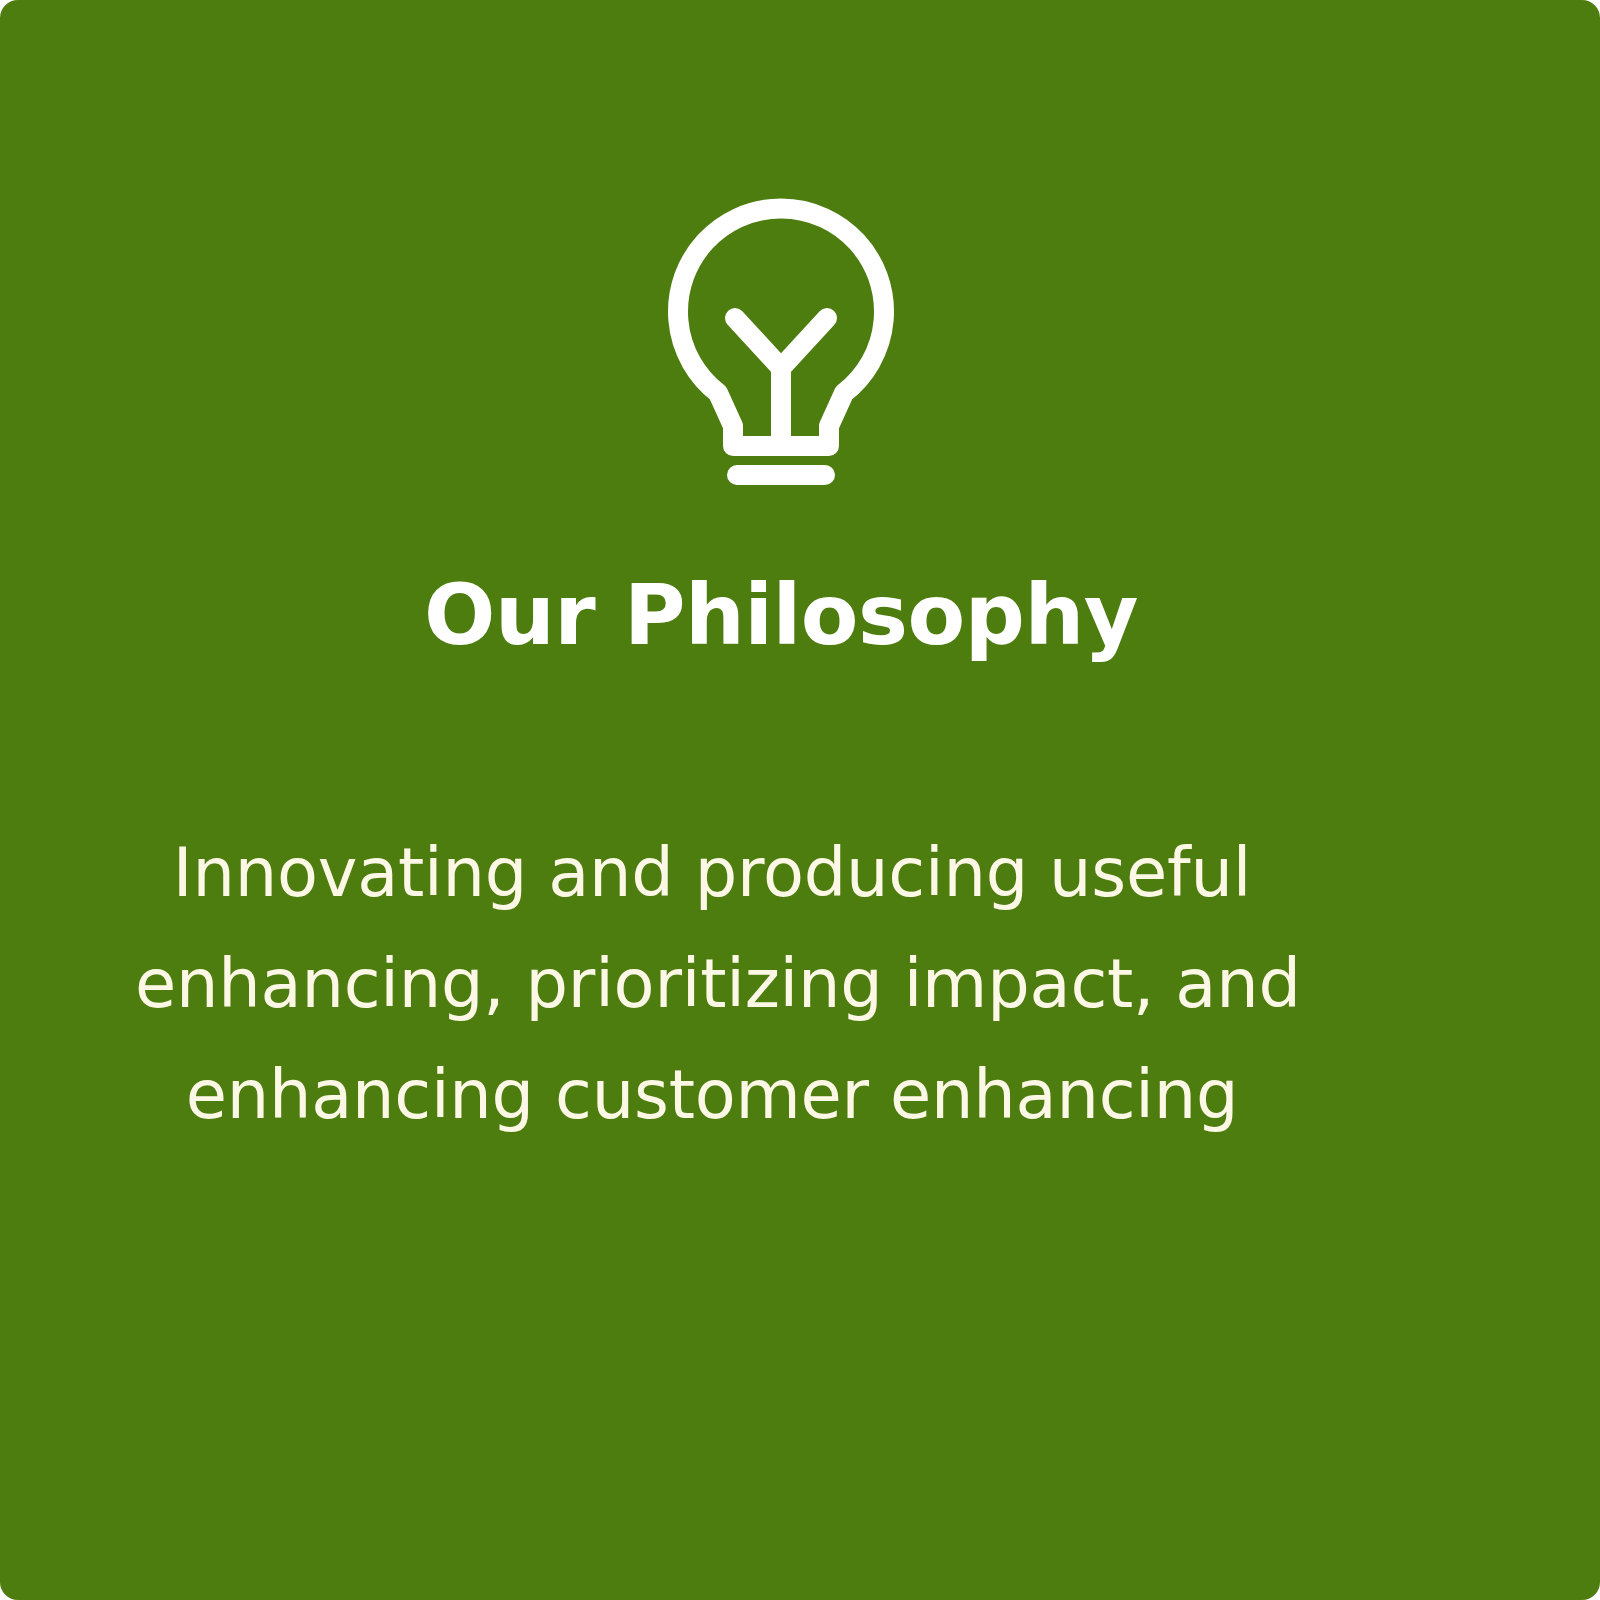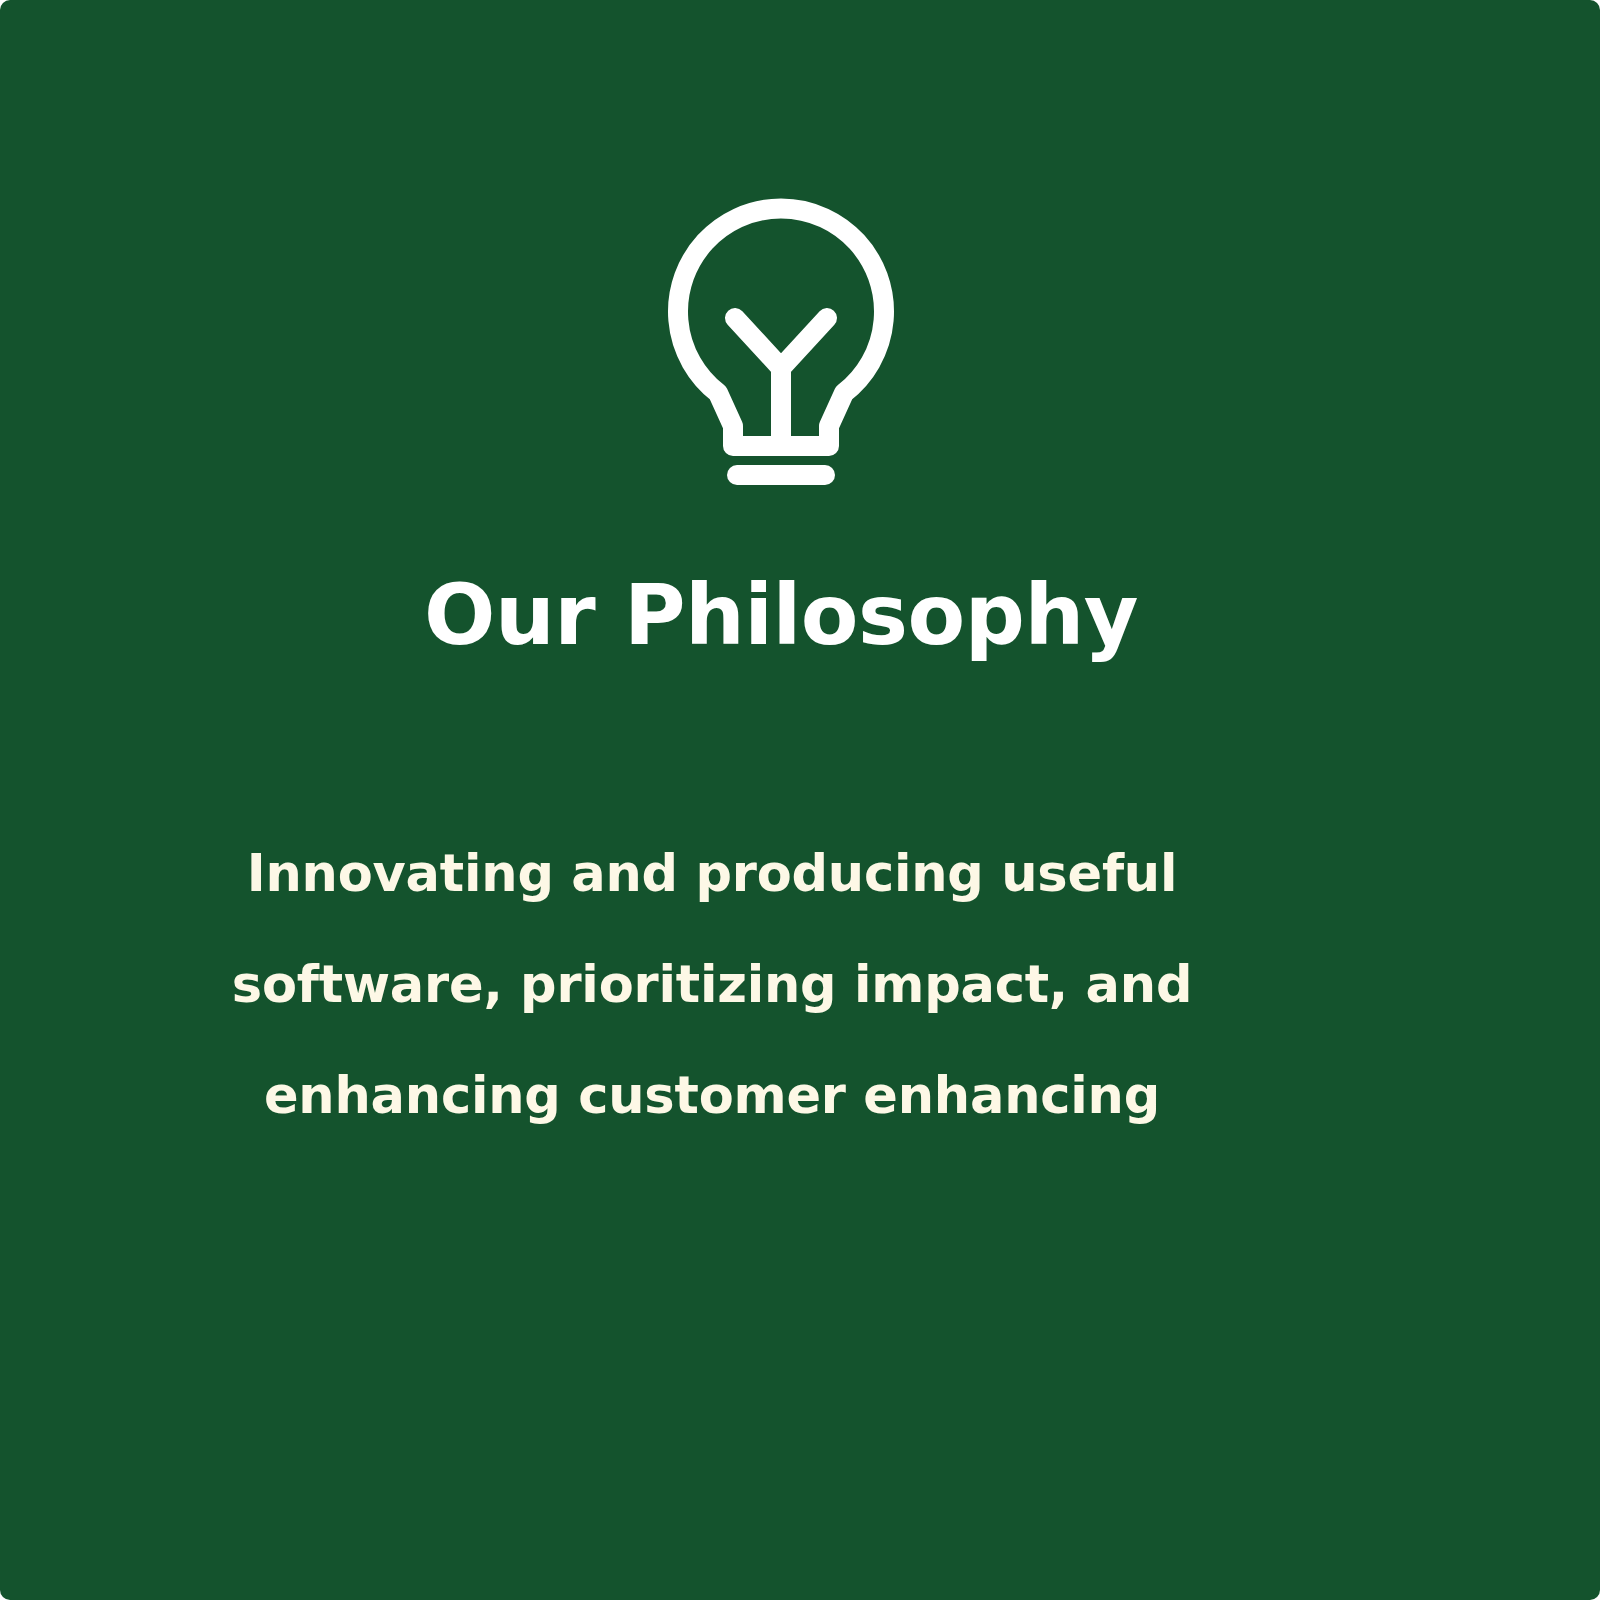--- a/index.html
+++ b/index.html
@@ -15,22 +15,22 @@
     font-family: "DejaVu Sans", sans-serif;
   }
 
   .card {
     position: absolute;
     left: 0;
     top: 0;
     width: 1600px;
     height: 1600px;
     box-sizing: border-box;
-    background: #14532d;
-    border-radius: 10px;
+    background: #4d7c0f;
+    border-radius: 18px;
     display: flex;
     flex-direction: column;
     align-items: center;
   }
 
   .icon-wrap {
     position: absolute;
     left: 50%;
     transform: translateX(-50%);
     top: 178px;
@@ -63,22 +63,22 @@
   .card-body {
     position: absolute;
     top: 818px;
     left: 0;
     width: 1424px;
     padding: 0 135px;
     box-sizing: border-box;
     text-align: center;
     color: #FDF8E6;
     font-family: "DejaVu Sans", sans-serif;
-    font-weight: 700;
-    font-size: 51px;
+    font-weight: 400;
+    font-size: 67px;
     line-height: 111px;
     letter-spacing: -0.2px;
   }
   .card-body .line {
     display: block;
     white-space: nowrap;
   }
 </style>
 </head>
 <body>
@@ -102,17 +102,17 @@
 
         <path d="M 86 297 L 174 297"></path>
       </g>
     </svg>
   </div>
 
   <div class="card-title">Our Philosophy</div>
 
   <div class="card-body">
     <span class="line">Innovating and producing useful</span>
-    <span class="line">software, prioritizing impact, and</span>
+    <span class="line">enhancing, prioritizing impact, and</span>
     <span class="line">enhancing customer enhancing</span>
   </div>
 
 </div>
 
 </body></html>

